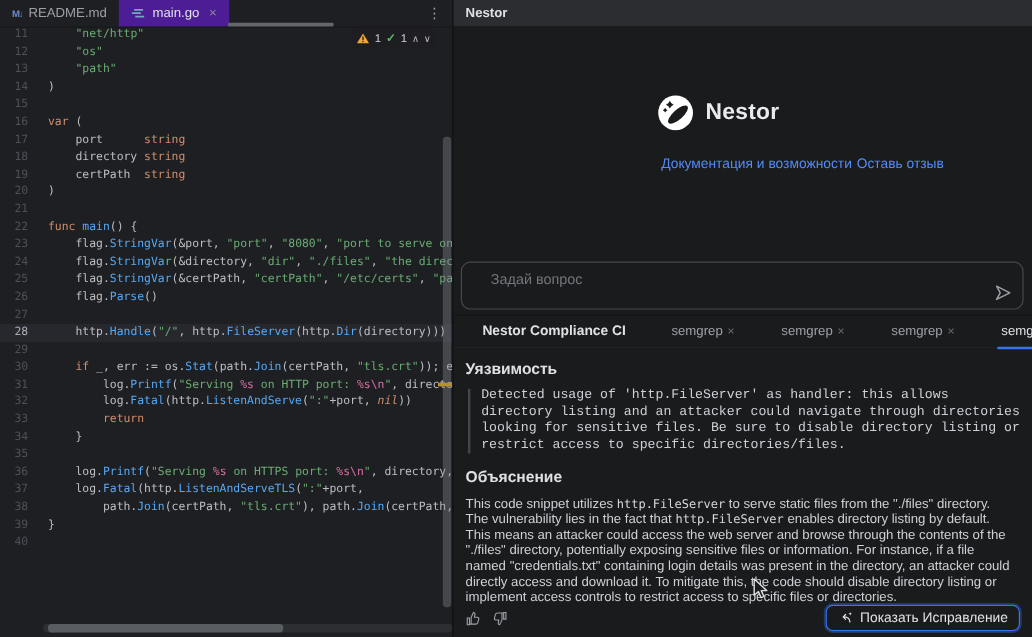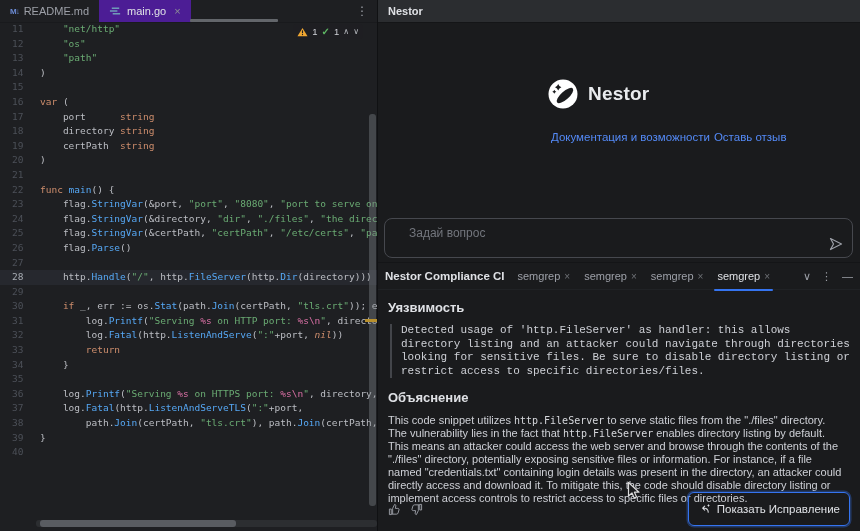--- a/index.html
+++ b/index.html
@@ -48,41 +48,41 @@
                 font-size:11px;font-weight:bold;color:#dfe1e5;border-bottom:1px solid #141517;}
   .brand{position:absolute;left:170px;top:79px;display:flex;align-items:center;gap:10px;}
   .brand-name{font-size:19px;font-weight:bold;color:#e9ebee;letter-spacing:.2px;}
   .links{position:absolute;left:173px;top:131px;display:flex;flex-direction:row;gap:4px;font-size:11.5px;}
   .link{color:#548af7;cursor:pointer;}
   .ask{position:absolute;left:6px;right:7px;top:218px;height:38px;border:1px solid #46484e;border-radius:8px;}
   .ask-ph{position:absolute;left:0;top:7px;font-size:12px;color:#73767d;margin-left:24px;}
   .send{position:absolute;right:8px;bottom:5px;width:16px;height:16px;}
 
   .comp-header{position:absolute;left:0;right:0;top:262px;height:28px;display:flex;align-items:center;
-               padding:0 7px;border-top:1px solid #141517;border-bottom:1px solid #202225;box-sizing:border-box;}
+               padding:0 24px;border-top:1px solid #141517;border-bottom:1px solid #202225;box-sizing:border-box;gap:25px;}
   .comp-title{font-size:11.5px;font-weight:bold;color:#dfe1e5;margin-right:8px;white-space:nowrap;}
   .ctab{position:relative;height:27px;display:flex;align-items:center;gap:4px;padding:0 5px;
         margin-right:4px;font-size:11px;color:#9da0a8;white-space:nowrap;}
   .ctab .x{color:#6e7176;font-size:10px;}
   .ctab.active{color:#dfe1e5;}
   .ctab.active::after{content:"";position:absolute;left:2px;right:2px;bottom:-1px;height:2px;
                       background:#3574f0;border-radius:1px;}
   .comp-icons{margin-left:auto;display:flex;align-items:center;gap:10px;color:#9da0a8;font-size:11px;}
   .comp-icons span{cursor:pointer;}
 
   .comp-body{position:absolute;left:0;right:0;top:290px;bottom:0;padding:8px 10px;box-sizing:border-box;}
   .h{font-size:13px;font-weight:bold;color:#dfe1e5;margin:2px 0 9px;}
   .quote{border-left:2px solid #43454a;padding-left:9px;margin:0 0 12px 2px;
          font-size:11px;line-height:13.5px;color:#ced0d6;max-width:450px;font-family:Liberation Mono, monospace;}
   .para{font-size:11px;line-height:13px;color:#ced0d6;max-width:455px;margin:0;}
   .icode{font-family:"DejaVu Sans Mono",monospace;font-size:10px;color:#d5d7db;}
 
   .comp-footer{position:absolute;left:10px;right:10px;bottom:5px;display:flex;align-items:center;}
   .thumbs{display:flex;gap:9px;align-items:center;}
-  .fixbtn{margin-left:auto;display:flex;align-items:center;gap:6px;height:34px;padding:0 9px;
+  .fixbtn{margin-left:auto;display:flex;align-items:center;gap:6px;height:22px;padding:0 9px;
           border:1px solid #3574f0;border-radius:6px;box-shadow:0 0 0 1.5px rgba(53,116,240,.35);
           color:#dfe1e5;font-size:11.5px;background:transparent;cursor:pointer;
           font-family:"Liberation Sans",sans-serif;}
   .cursor{position:absolute;left:627px;top:481px;z-index:9;}
 </style>
 </head>
 <body>
 
 <div class="app">
 

